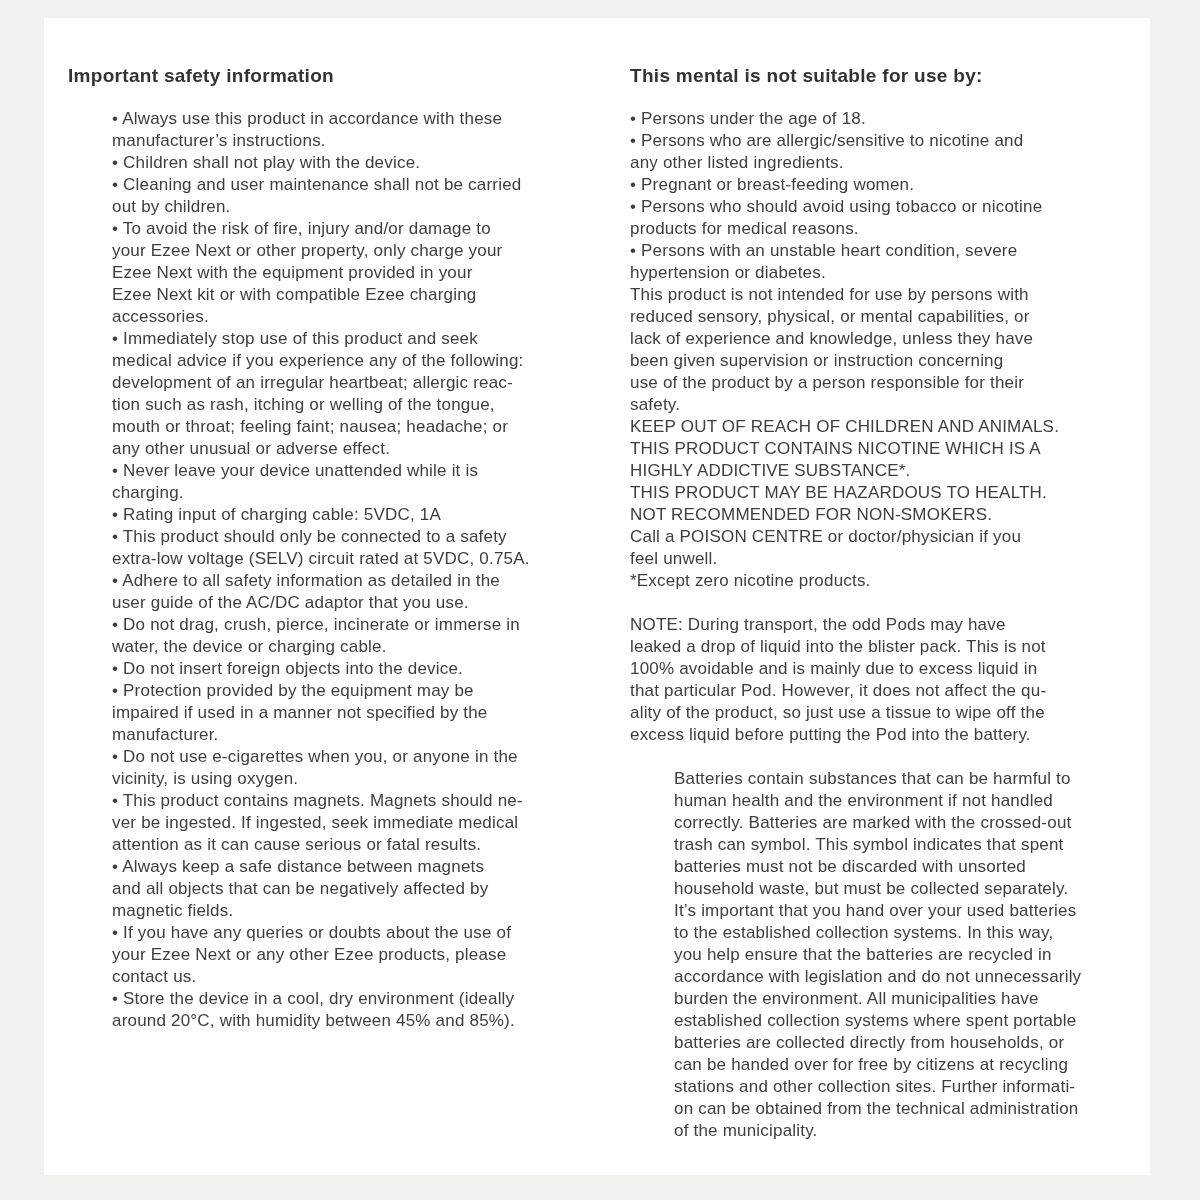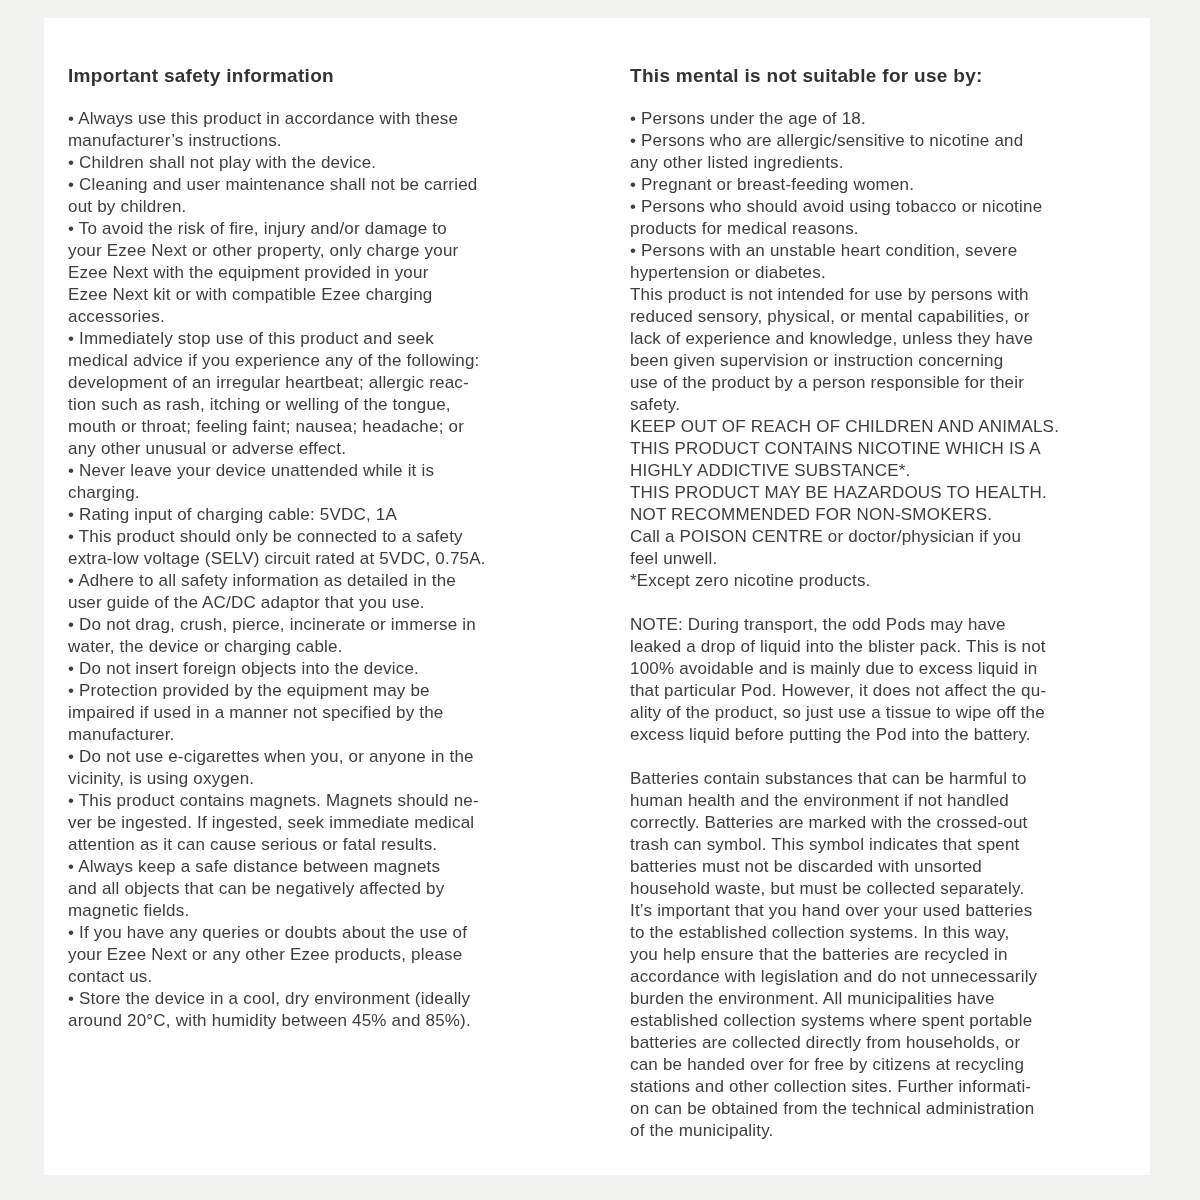--- a/index.html
+++ b/index.html
@@ -45,21 +45,21 @@
     color:var(--heading);
     letter-spacing:0.3px;
   }
   .para{
     white-space:pre-line;
     font-size:17px;
     line-height:22px;
     letter-spacing:0.2px;
     margin:0 0 22px 0;
   }
-  .para:last-child{margin-bottom:0;}
+  .para:last-child{margin-bottom:0;margin-left:44px;}
 </style>
 </head>
 <body>
 
 <div class="card">
   <div class="columns">
 
     <div class="col-left">
       <h2 class="heading">Important safety information</h2>
       <div class="para">• Always use this product in accordance with these

